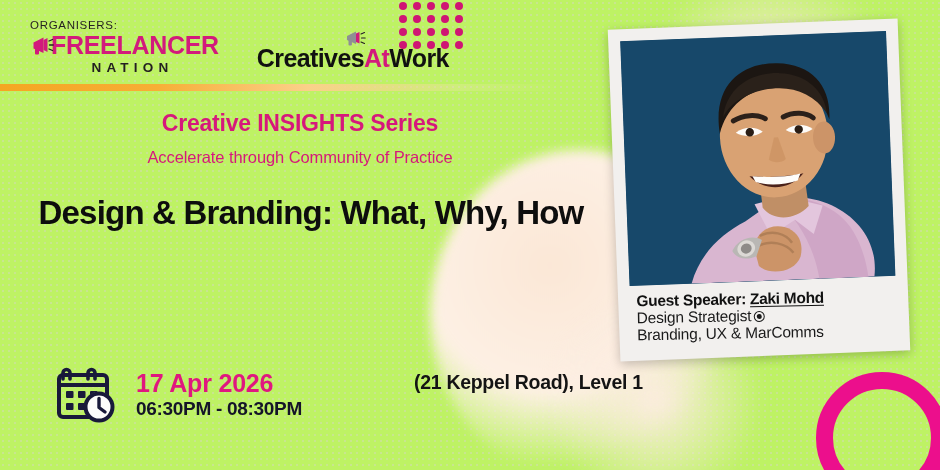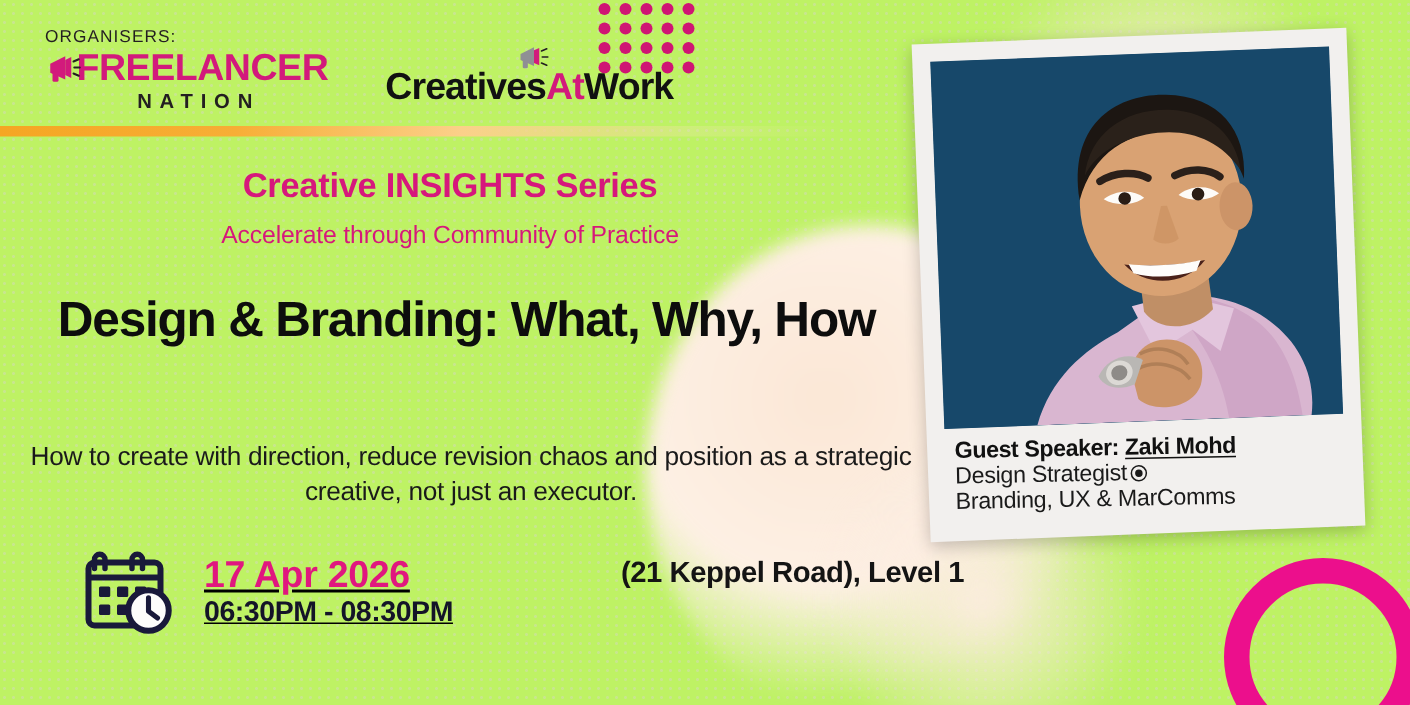--- a/index.html
+++ b/index.html
@@ -180,21 +180,20 @@
     color:#1a1a1a;
   }
 
   
   .date-block{
     position:absolute;
     left:55px; top:365px;
     display:flex;
     align-items:center;
     gap:19px;
-    text-decoration:underline;
   }
   .cal-icon{ width:62px; height:60px; flex:none; }
   .date-text .date-line{
     font-size:25px;
     font-weight:800;
     letter-spacing:-0.2px;
     color:#e0177f;
     line-height:1.12;
   }
   .date-text .time-line{
@@ -345,21 +344,20 @@
         </svg>
       </span>
       <div class="caw-word"><span>Creatives</span><span class="caw-at">At</span><span>Work</span></div>
     </div>
 
   </div>
 
   <div class="series-title">Creative INSIGHTS Series</div>
   <div class="series-sub">Accelerate through Community of Practice</div>
   <div class="main-title">Design &amp; Branding: What, Why, How</div>
-  <div class="blurb">How to create with direction, reduce revision chaos and position as a strategic creative, not just an executor.</div>
 
   <div class="date-block">
     <span class="cal-icon">
       <svg viewBox="0 0 62 60" width="62" height="60">
         <path d="M8 10 h40 a4 4 0 0 1 4 4 v34 a4 4 0 0 1 -4 4 h-40 a4 4 0 0 1 -4 -4 v-34 a4 4 0 0 1 4 -4 z" fill="none" stroke="#19193a" stroke-width="4"></path>
         <path d="M4 20 h48" stroke="#19193a" stroke-width="4" fill="none"></path>
         <path d="M8 14 v-6 a3.5 3.5 0 0 1 7 0 v6" fill="none" stroke="#19193a" stroke-width="3.6" stroke-linecap="round"></path>
         <path d="M33 14 v-6 a3.5 3.5 0 0 1 7 0 v6" fill="none" stroke="#19193a" stroke-width="3.6" stroke-linecap="round"></path>
         <rect x="11" y="26" width="7.5" height="7" rx="1" fill="#19193a"></rect>
         <rect x="23" y="26" width="7.5" height="7" rx="1" fill="#19193a"></rect>

